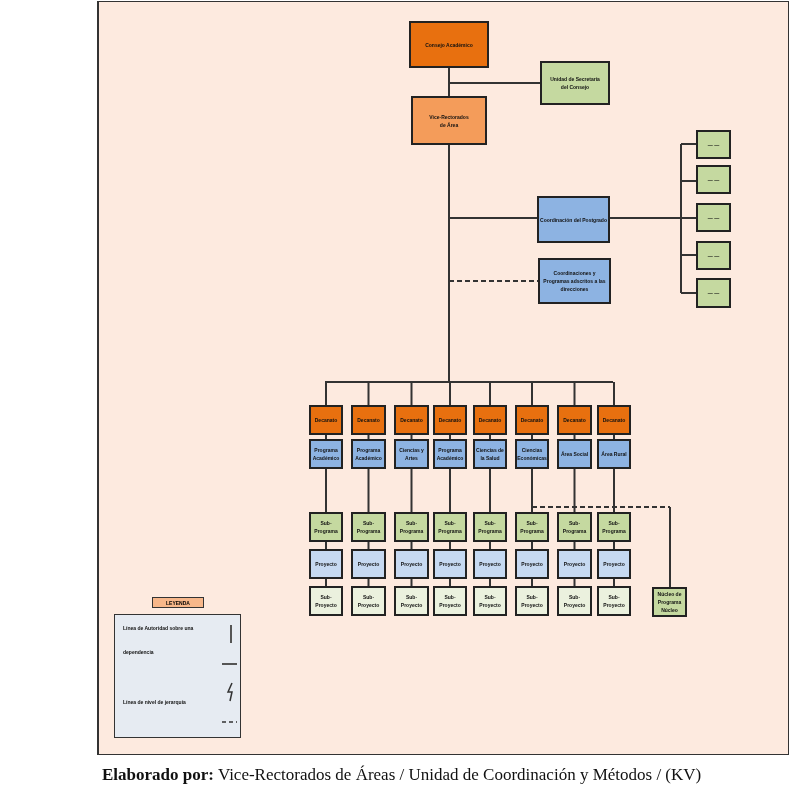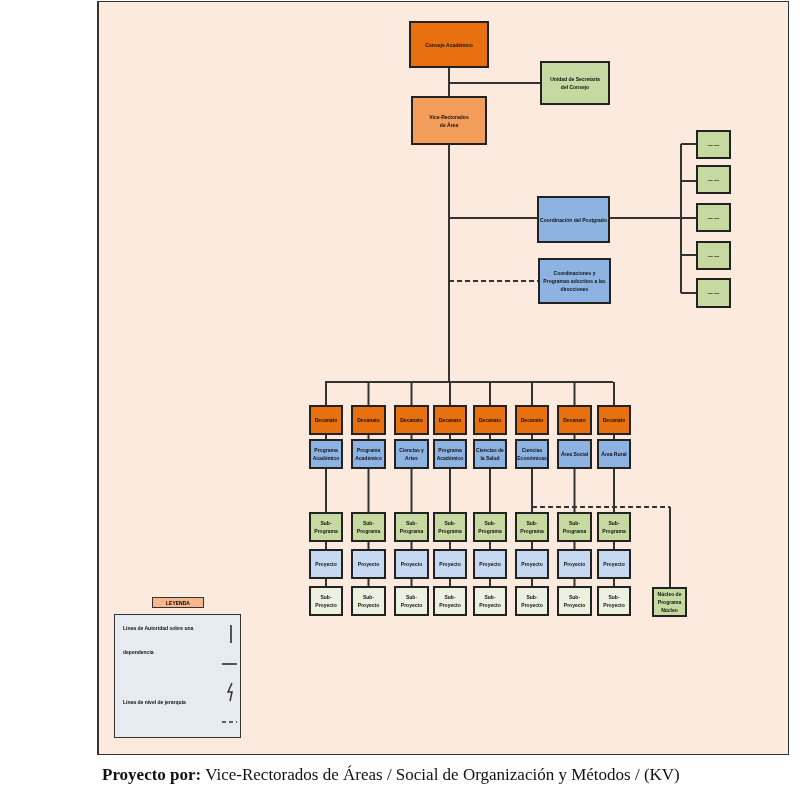--- a/index.html
+++ b/index.html
@@ -229,13 +229,13 @@
   <div class="txt" style="left:8px;top:34px;">dependencia</div>
   <div class="txt" style="left:8px;top:84px;">Línea de nivel de jerarquía</div>
   <svg width="127" height="124" style="position:absolute;left:0;top:0;">
     <line x1="116" y1="10" x2="116" y2="28" stroke="#555" stroke-width="2"></line>
     <line x1="107" y1="49" x2="122" y2="49" stroke="#555" stroke-width="2"></line>
     <polyline points="117,68 113,77 117,77 115,86" stroke="#333" stroke-width="1.5" fill="none"></polyline>
     <line x1="107" y1="107" x2="122" y2="107" stroke="#333" stroke-width="1.5" stroke-dasharray="4,3"></line>
   </svg>
 </div>
 
-<div id="footer"><b>Proyecto por:</b><span> Vice-Rectorados de Áreas / Social de Organización y Métodos / (KV)</span></div>
+<div id="footer"><b>Elaborado por:</b><span> Vice-Rectorados de Áreas / Unidad de Coordinación y Métodos / (KV)</span></div>
 
 </body></html>

